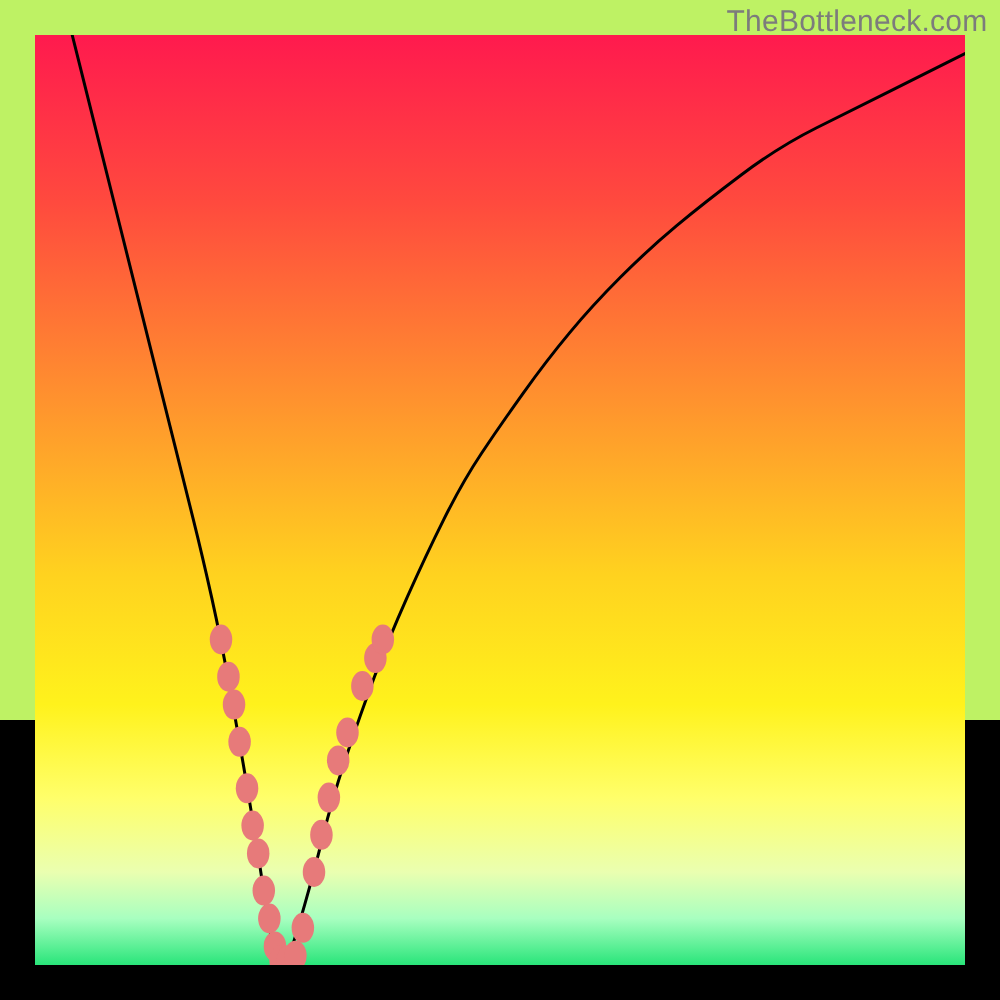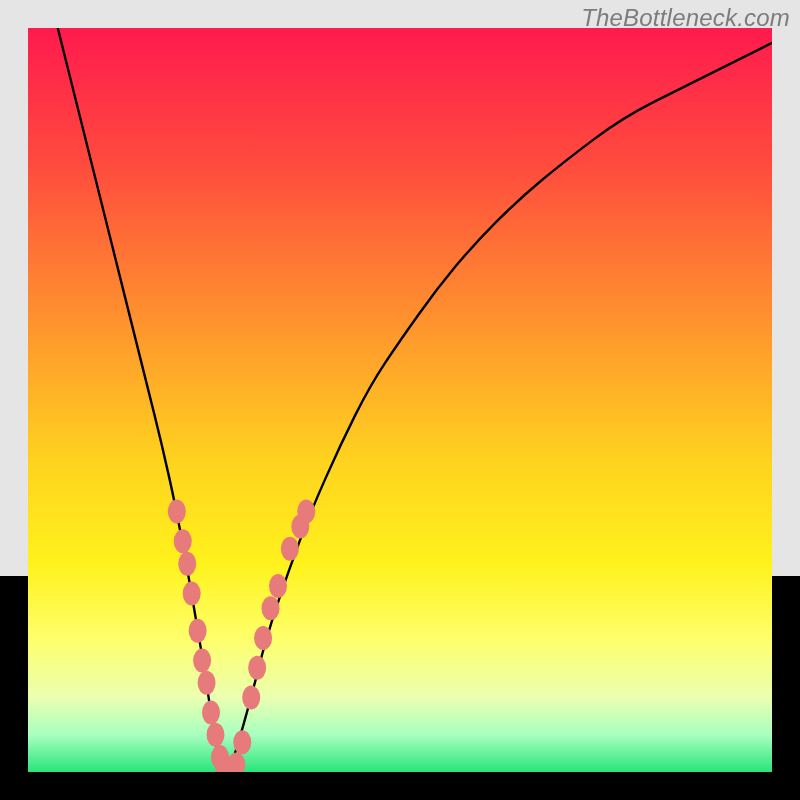--- a/index.html
+++ b/index.html
@@ -10,22 +10,21 @@
     overflow: hidden;
     background: #000;
     font-family: Arial, Helvetica, sans-serif;
   }
   .frame {
     position: absolute;
     left: 0;
     top: 0;
     width: 800px;
     height: 576px;
-    background: #e5e5e5;
-    font-style: italic;
+    background: #bef264;
   }
   .plot {
     position: absolute;
     left: 28px;
     top: 28px;
     width: 744px;
     height: 744px;
   }
   .plot svg {
     display: block;

